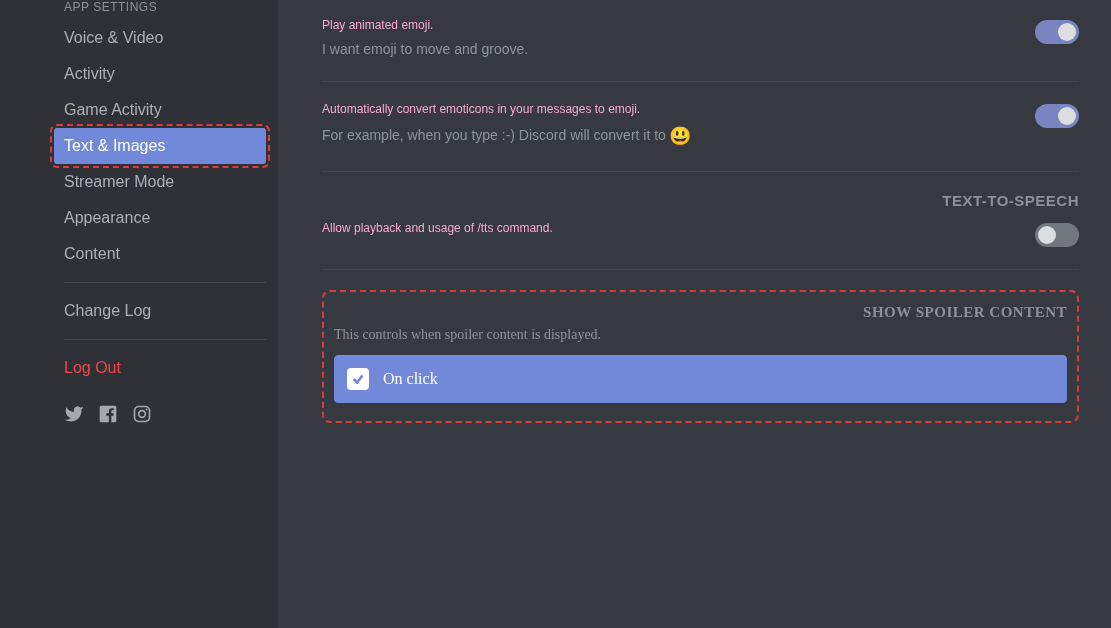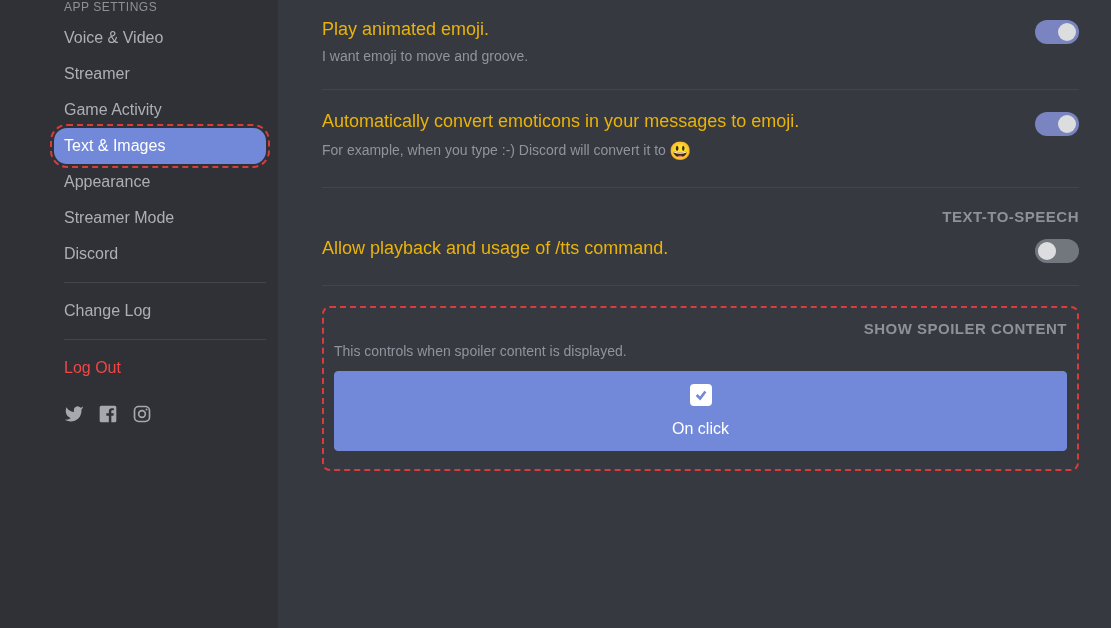--- a/index.html
+++ b/index.html
@@ -57,21 +57,20 @@
     margin-left:-10px;
     margin-right:0px;
     border-radius:3px;
     cursor:pointer;
   }
   .nav-item.selected{
     background:var(--accent);
     color:#fff;
     outline:2px dashed #d83c3c;
     outline-offset:2px;
-    border-radius:13px;
   }
   .nav-item.danger{color:var(--danger);}
   .nav-divider{
     height:1px;
     background:var(--divider);
     margin:10px 0 10px 0;
   }
   .social{
     display:flex;
     gap:14px;
@@ -86,77 +85,76 @@
     box-sizing:border-box;
     overflow:hidden;
   }
   .setting-row{
     display:flex;
     align-items:flex-start;
     justify-content:space-between;
     padding:0 0 0 0;
   }
   .setting-text{flex:1;}
-  .setting-label{color:#eab308;font-size:18px;line-height:1.3}
+  .setting-label{color:#f9a8d4;font-size:12px;line-height:1.3}
   .setting-desc{color:var(--text-muted);font-size:14px;margin-top:6px;line-height:1.4}
   .emoji-img{display:inline-block;font-size:18px;vertical-align:middle}
   .toggle{
     width:44px;height:24px;border-radius:12px;position:relative;cursor:pointer;margin-top:2px;margin-left:12px;
   }
   .toggle.on{background:var(--toggle-on);}
   .toggle.off{background:var(--toggle-off);}
   .toggle .knob{
     position:absolute;top:3px;width:18px;height:18px;border-radius:50%;background:var(--toggle-knob);
   }
   .toggle.on .knob{right:3px}
   .toggle.off .knob{left:3px}
   .content-divider{height:1px;background:var(--divider);margin:22px 0 20px 0}
   .cat-header{
     font-size:15px;font-weight:700;letter-spacing:.5px;color:var(--header-muted);
     text-transform:uppercase;margin:0 0 12px 0;text-align:right;
   }
   .spoiler-panel{
-    border:2px dashed #d83c3c;border-radius:8px;padding:12px 10px 18px 10px;margin-top:12px;
+    border:2px dashed #d83c3c;border-radius:8px;padding:12px 10px 18px 10px;margin-top:12px;font-family:Liberation Serif, serif;
   }
   .spoiler-desc{color:var(--text-muted);font-size:14px;margin:6px 0 12px 0}
   .option{
     display:flex;align-items:center;gap:14px;
     background:var(--option-bg);
     border:1px solid var(--option-border);
     border-radius:4px;
     padding:12px 12px;
     margin-top:10px;
     cursor:pointer;
     font-size:16px;
     color:#e4e5e7;
-    flex-direction:column;
   }
   .option.selected{background:var(--accent);color:#fff;border-color:var(--accent)}
   .chk{
     width:22px;height:22px;border-radius:4px;border:2px solid #72767d;box-sizing:border-box;
     display:flex;align-items:center;justify-content:center;
   }
   .option.selected .chk{background:#fff;border-color:#fff}
   .chk svg{width:14px;height:14px;stroke:var(--accent);stroke-width:3;fill:none;display:none}
   .option.selected .chk svg{display:block}
 </style>
 </head>
 <body>
 
 <div class="sidebar">
   <div class="sidebar-inner">
     <div class="section-header">App Settings</div>
 
     <div class="nav-item">Voice &amp; Video</div>
-    <div class="nav-item">Streamer</div>
+    <div class="nav-item">Activity</div>
     <div class="nav-item">Game Activity</div>
     <div class="nav-item selected">Text &amp; Images</div>
+    <div class="nav-item">Streamer Mode</div>
     <div class="nav-item">Appearance</div>
-    <div class="nav-item">Streamer Mode</div>
-    <div class="nav-item">Discord</div>
+    <div class="nav-item">Content</div>
 
     <div class="nav-divider"></div>
     <div class="nav-item">Change Log</div>
     <div class="nav-divider"></div>
     <div class="nav-item danger">Log Out</div>
 
     <div class="social">
       <span>
         <svg viewBox="0 0 24 24">
             <path d="M23 3a10.9 10.9 0 0 1-3.14 1.53A4.48 4.48 0 0 0 12 8.5v1A10.66 10.66 0 0 1 3 4s-4 9 5 13a11.64 11.64 0 0 1-7 2c9 5 20 0 20-11.5a4.5 4.5 0 0 0-.08-.83A7.72 7.72 0 0 0 23 3z"></path>

